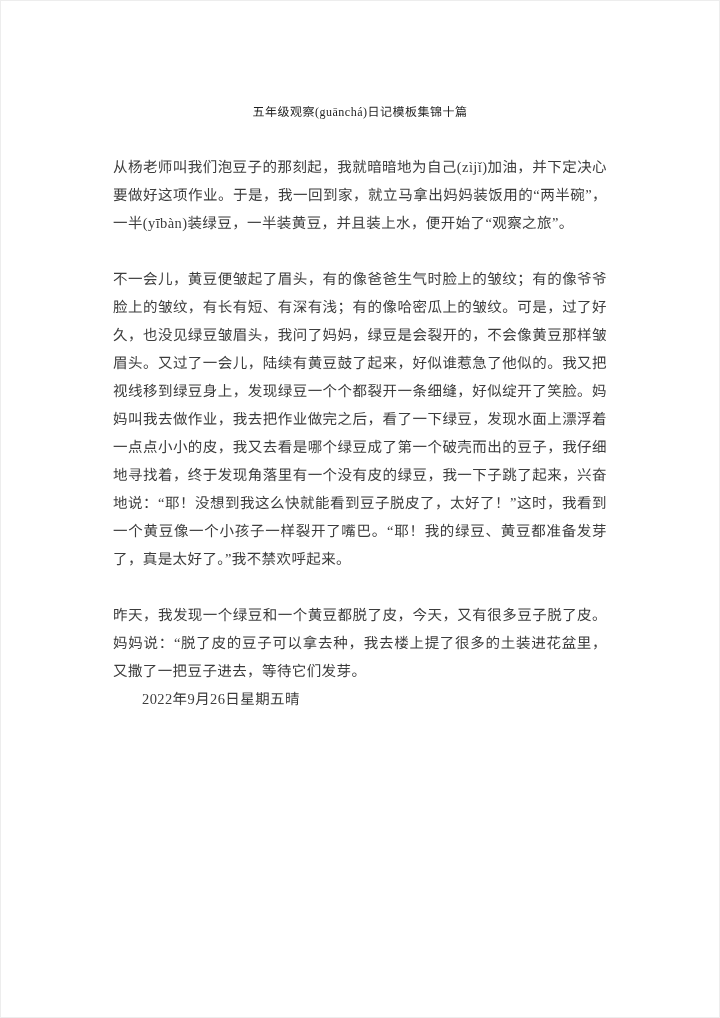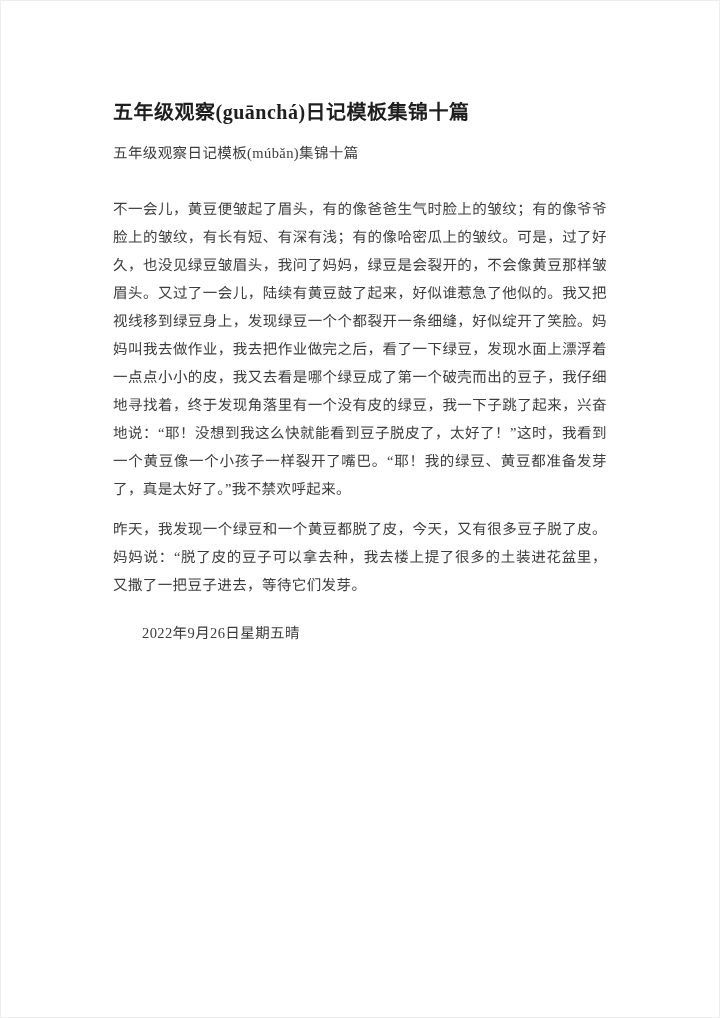--- a/index.html
+++ b/index.html
@@ -15,52 +15,53 @@
     border: 1px solid #ededed;
     overflow: hidden;
     font-family: "Liberation Serif", "DejaVu Serif", serif;
     color: #3c3c3c;
   }
   .content {
     padding: 98px 112px 0 112px;
   }
   .doc-title {
     margin: 0 0 14px 0;
-    font-size: 20px;
+    font-size: 12px;
     line-height: 26px;
-    font-weight: bold;
+    font-weight: normal;
+    text-align: center;
     color: #1e1e1e;
     letter-spacing: 0.5px;
   }
   .para {
     margin: 0;
     font-size: 14.5px;
     line-height: 28px;
     text-align: justify;
     letter-spacing: 0.4px;
     word-break: break-all;
   }
   .indent {
     text-indent: 2em;
   }
   .gap-lg { margin-top: 28px; }
-  .gap-md { margin-top: 12px; }
-  .gap-sm { margin-top: 20px; }
+  .gap-md { margin-top: 28px; }
+  .gap-sm { }
 </style>
 </head>
 <body>
 
 <div class="page">
   <div class="content">
     <h1 class="doc-title">五年级观察(guānchá)日记模板集锦十篇</h1>
 
-    <p class="para">五年级观察日记模板(múbǎn)集锦十篇</p>
 
 
 
+    <p class="para gap-lg">从杨老师叫我们泡豆子的那刻起，我就暗暗地为自己(zìjǐ)加油，并下定决心要做好这项作业。于是，我一回到家，就立马拿出妈妈装饭用的“两半碗”，一半(yībàn)装绿豆，一半装黄豆，并且装上水，便开始了“观察之旅”。</p>
 
     <p class="para gap-lg">不一会儿，黄豆便皱起了眉头，有的像爸爸生气时脸上的皱纹；有的像爷爷脸上的皱纹，有长有短、有深有浅；有的像哈密瓜上的皱纹。可是，过了好久，也没见绿豆皱眉头，我问了妈妈，绿豆是会裂开的，不会像黄豆那样皱眉头。又过了一会儿，陆续有黄豆鼓了起来，好似谁惹急了他似的。我又把视线移到绿豆身上，发现绿豆一个个都裂开一条细缝，好似绽开了笑脸。妈妈叫我去做作业，我去把作业做完之后，看了一下绿豆，发现水面上漂浮着一点点小小的皮，我又去看是哪个绿豆成了第一个破壳而出的豆子，我仔细地寻找着，终于发现角落里有一个没有皮的绿豆，我一下子跳了起来，兴奋地说：“耶！没想到我这么快就能看到豆子脱皮了，太好了！”这时，我看到一个黄豆像一个小孩子一样裂开了嘴巴。“耶！我的绿豆、黄豆都准备发芽了，真是太好了。”我不禁欢呼起来。</p>
 
 
     <p class="para gap-md">昨天，我发现一个绿豆和一个黄豆都脱了皮，今天，又有很多豆子脱了皮。妈妈说：“脱了皮的豆子可以拿去种，我去楼上提了很多的土装进花盆里，又撒了一把豆子进去，等待它们发芽。</p>
 
     <p class="para indent gap-sm">2022年9月26日星期五晴</p>
   </div>
 </div>
 

